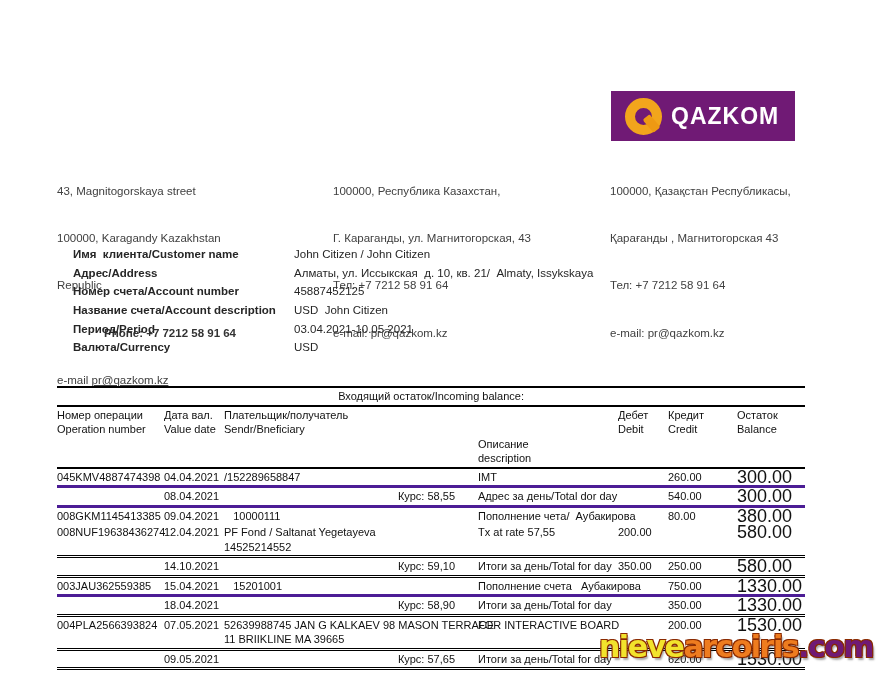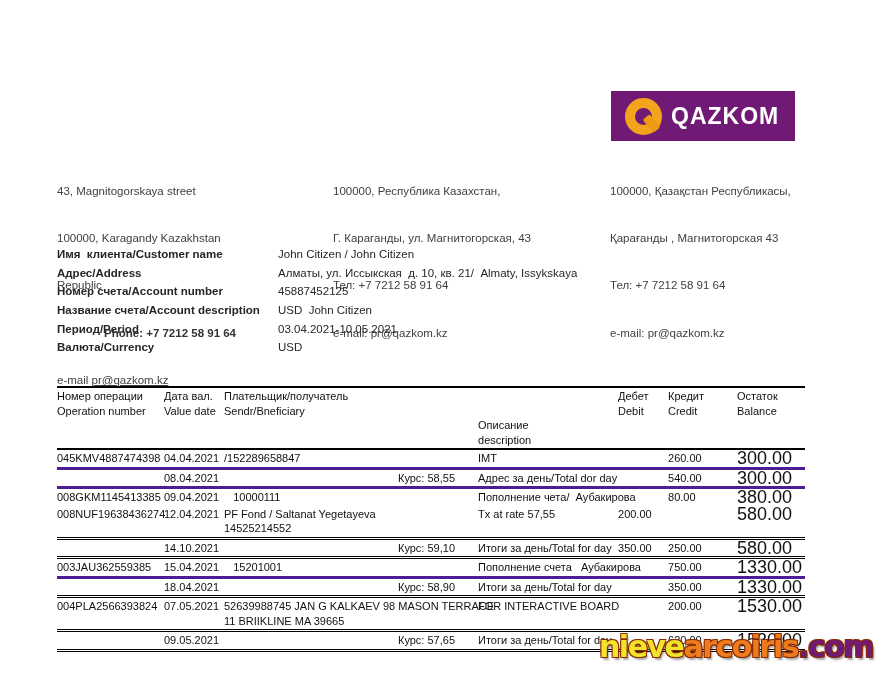--- a/index.html
+++ b/index.html
@@ -18,21 +18,21 @@
   
   .contacts { position:absolute; top:152px; left:0; width:896px; font-size:11.5px;
               color:#404040; line-height:15.8px; }
   .cblock { position:absolute; top:0; white-space:pre; }
   .cb1 { left:57px; } .cb2 { left:333px; } .cb3 { left:583px;margin-left:27px; }
   .cphone-bold { font-weight:bold; color:#333;padding-left:47px; }
   .email-link { text-decoration:underline; color:#404040; }
 
   
   .customer { position:absolute; left:57px; top:245px; font-size:11.5px; color:#262626; }
-  .crow { display:flex; height:18.6px; align-items:center; }
+  .crow { display:flex; height:18.6px; align-items:center;margin-left:16px; }
   .clabel { width:221px; font-weight:bold; white-space:pre; }
   .cval { white-space:pre; }
 
   
   table.stmt { position:absolute; left:57px; top:386px; width:748px; border-collapse:collapse;
                table-layout:fixed; font-size:11px; color:#111;
                border-top:2px solid #000; border-bottom:3px double #000; }
   .stmt td, .stmt th { padding:1px 0; line-height:14.5px; font-weight:normal;
                text-align:left; vertical-align:top; overflow:visible; }
   .stmt .caption td { text-align:center; border-bottom:2px solid #000; }
@@ -117,20 +117,23 @@
       <col style="width:107px">
         <col style="width:60px">
         <col style="width:172px">
         <col style="width:62px">
       <col style="width:160px">
         <col style="width:50px">
         <col style="width:69px">
         <col style="width:68px">
     </colgroup>
     <tbody>
+        <tr class="caption">
+      <td colspan="8">Входящий остаток/Incoming balance:</td>
+    </tr>
     <tr class="header">
       <th>
         <div>Номер операции</div>
             <div>Operation number</div>
           </th>
       <th>
         <div>Дата вал.</div>
             <div>Value date</div>
           </th>
       <th colspan="2">

